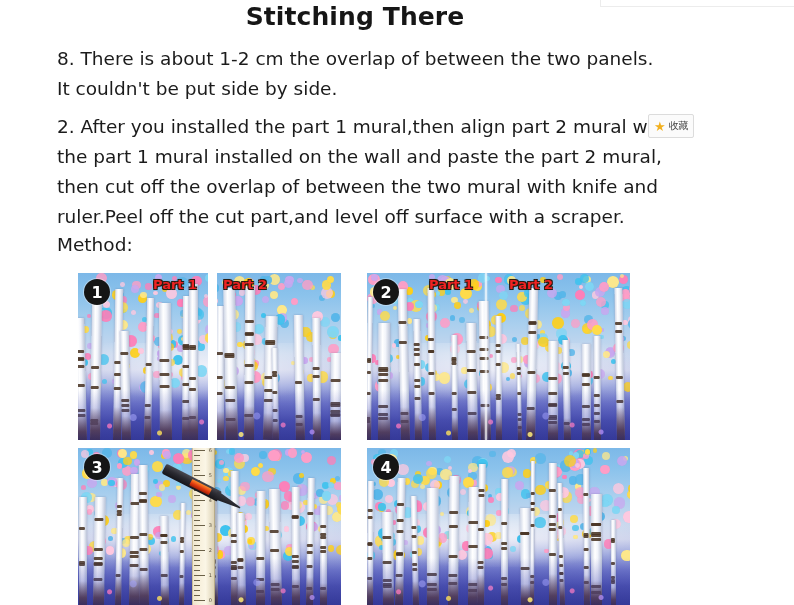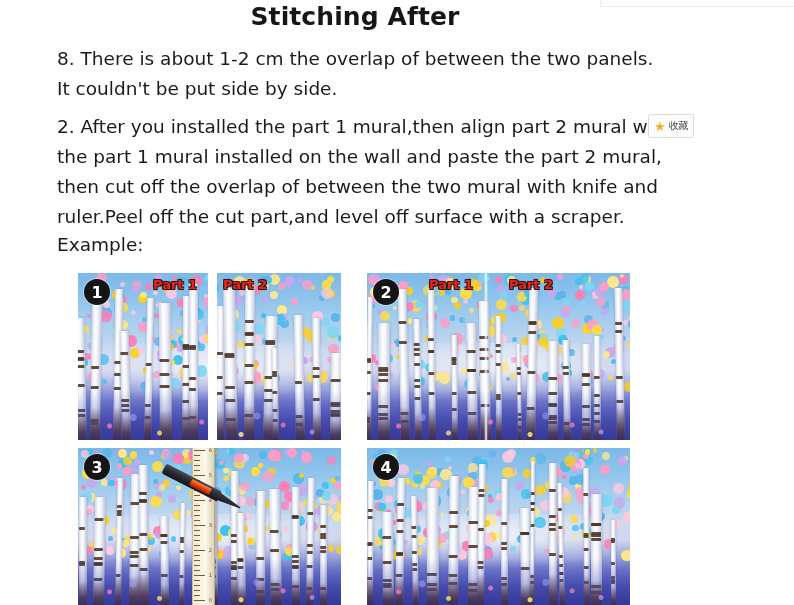--- a/index.html
+++ b/index.html
@@ -291,29 +291,29 @@
     width: 28px; height: 9px;
     background: linear-gradient(to bottom, #3a3a42 0%, #1b1b20 100%);
     clip-path: polygon(0 0, 100% 48%, 100% 62%, 0 100%);
   }
 </style>
 </head>
 <body>
 
 <div class="topright-frame"></div>
 
-<div class="page-title">Stitching After</div>
+<div class="page-title">Stitching There</div>
 
 <div class="body-text" id="para-1">8. There is about 1-2 cm the overlap of between the two panels.
 It couldn't be put side by side.</div>
 <div class="body-text" id="para-2">2. After you installed the part 1 mural,then align part 2 mural with
 the part 1 mural installed on the wall and paste the part 2 mural,
 then cut off the overlap of between the two mural with knife and
 ruler.Peel off the cut part,and level off surface with a scraper.</div>
-<div class="body-text" id="example-label">Example:</div>
+<div class="body-text" id="example-label">Method:</div>
 
 <div class="fav-chip">
   <span class="star">★</span>
   <span class="fav-label">收藏</span>
 </div>
 
 <div class="grid">
 
   <div class="panel">
     <div class="art">

